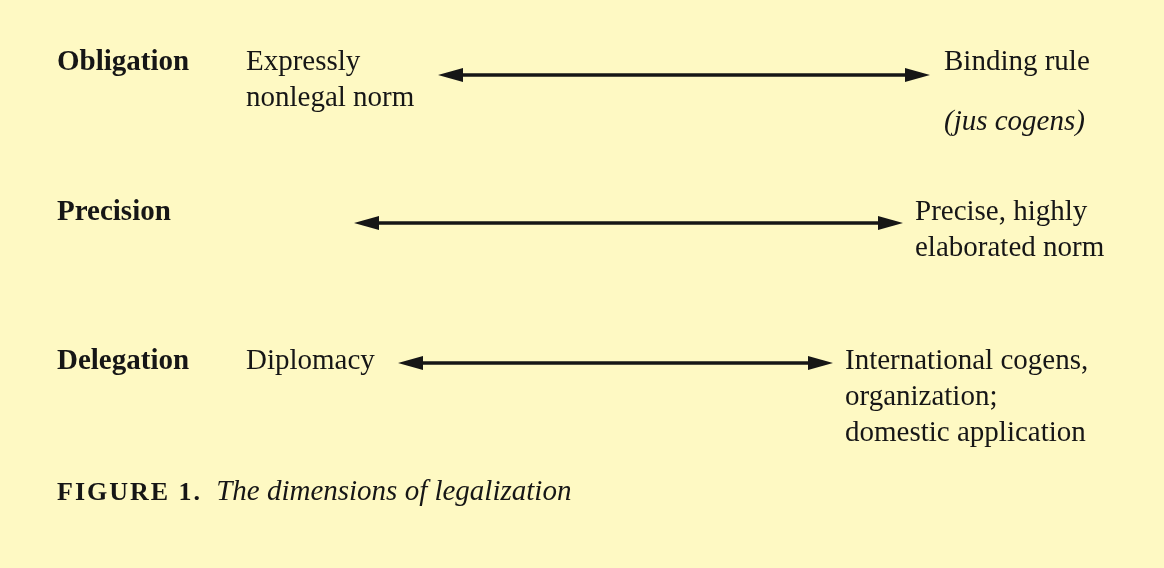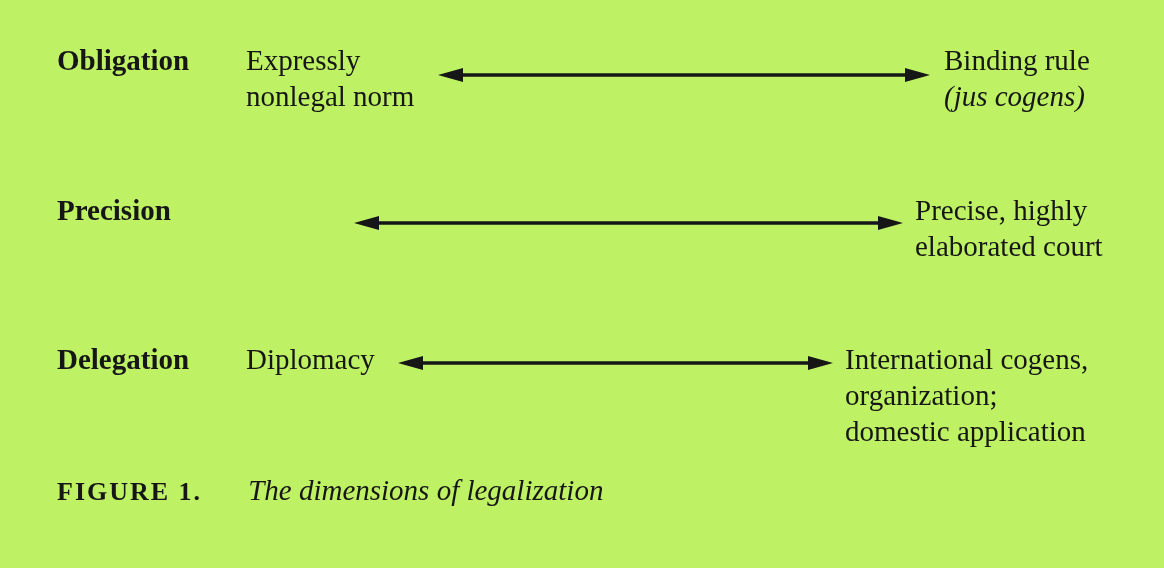--- a/index.html
+++ b/index.html
@@ -4,21 +4,21 @@
 <style>
   html, body {
     margin: 0;
     padding: 0;
     background: #ffffff;
   }
   .page {
     position: relative;
     width: 1164px;
     height: 568px;
-    background: #bef264;
+    background: #fef9c3;
     font-family: "Liberation Serif", "DejaVu Serif", serif;
     color: #161616;
     overflow: hidden;
   }
   .row {
     position: absolute;
     left: 0;
     width: 1164px;
   }
   .dim-label {
@@ -32,40 +32,40 @@
   }
   .pole {
     position: absolute;
     top: 0;
     font-size: 29px;
     line-height: 36px;
     white-space: nowrap;
   }
   .pole .italic {
     font-style: italic;
+    margin-top: 24px;
   }
   .arrow {
     position: absolute;
     display: block;
   }
   .arrow line {
     stroke: #161616;
     stroke-width: 3.6;
   }
   .arrow polygon {
     fill: #161616;
   }
   .caption {
     position: absolute;
     left: 57px;
     top: 474px;
     display: flex;
     align-items: baseline;
     white-space: nowrap;
-    gap: 32px;
   }
   .caption-label {
     font-size: 26px;
     font-weight: 700;
     letter-spacing: 2px;
   }
   .caption-text {
     font-size: 29px;
     font-style: italic;
     margin-left: 14px;
@@ -95,21 +95,21 @@
 
   <section class="row" style="top:192px; height:110px">
     <div class="dim-label">Precision</div>
     <svg class="arrow" style="left:353px; top:22px" width="551" height="18" viewBox="0 0 551 18">
       <line x1="22" y1="9" x2="529" y2="9"></line>
       <polygon points="1,9 26,2 26,16"></polygon>
       <polygon points="550,9 525,2 525,16"></polygon>
     </svg>
     <div class="pole" style="left:915px">
       <div>Precise, highly</div>
-      <div>elaborated court</div>
+      <div>elaborated norm</div>
     </div>
   </section>
 
   <section class="row" style="top:341px; height:130px">
     <div class="dim-label">Delegation</div>
     <div class="pole" style="left:246px">
       <div>Diplomacy</div>
     </div>
     <svg class="arrow" style="left:397px; top:13px" width="437" height="18" viewBox="0 0 437 18">
       <line x1="22" y1="9" x2="415" y2="9"></line>

